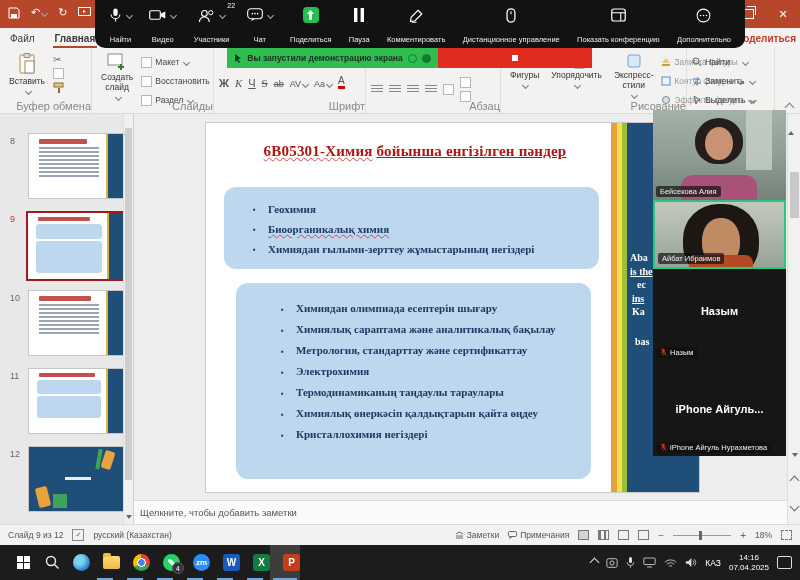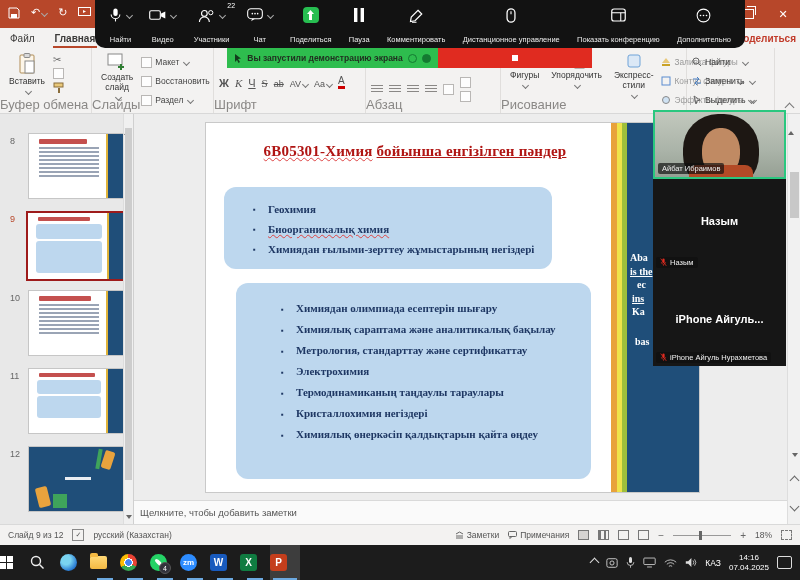--- a/index.html
+++ b/index.html
@@ -44,21 +44,21 @@
   .ringdot{width:7px;height:7px;border:1px solid #147a31;border-radius:50%}
   .banner-red{position:absolute;left:438px;top:48px;width:154px;height:20px;background:#E02B20;z-index:55;
       display:flex;align-items:center;justify-content:center;gap:4px;font-size:7.6px;font-weight:bold;color:#fff}
   .stopsq{width:6px;height:6px;background:#fff}
 
   
   .ribbon{position:absolute;left:0;top:48px;width:800px;height:66px;background:#f3f2f1;
           border-bottom:1px solid #d8d8d8;display:flex;font-size:8.5px;color:#444;box-sizing:border-box}
   .grp{position:relative;border-right:1px solid #e0dedc;padding:3px 5px 12px;box-sizing:border-box;
        display:flex;gap:4px;align-items:flex-start}
-  .glabel{position:absolute;bottom:1px;left:0;right:0;text-align:left;font-size:13px;color:#8a8886}
+  .glabel{position:absolute;bottom:1px;left:0;right:0;text-align:right;font-size:11px;color:#8a8886}
   .bigbtn{display:flex;flex-direction:column;align-items:center;gap:2px;padding:2px 4px;text-align:center;
           color:#333;line-height:1.15}
   .smrow{display:flex;align-items:center;gap:3px;height:16px;white-space:nowrap}
   .mini{width:11px;height:11px;border:1px solid #b9b7b5;background:#fdfdfd;display:inline-block;box-sizing:border-box}
   .fontletters{display:flex;align-items:flex-end;gap:6px;margin-top:24px;font-size:11px;color:#555}
   .alignic{width:12px;height:9px;background:repeating-linear-gradient(#8a8886 0 1px,transparent 1px 3px)}
   .parrow{display:flex;gap:6px;align-items:center;margin-top:26px}
   .fcol{display:flex;flex-direction:column;justify-content:flex-start;gap:3px;padding-top:3px}
   .ribcollapse{position:absolute;right:7px;bottom:2px;width:6px;height:6px;border-left:1px solid #777;
        border-top:1px solid #777;transform:rotate(45deg)}
@@ -87,21 +87,21 @@
          border:1px solid #c9c9c9;box-sizing:border-box;overflow:hidden;
          font-family:"Liberation Serif",serif}
   .s-title{position:absolute;top:20px;left:16px;width:386px;text-align:center;font-weight:bold;
            font-size:15px;color:#B01513;letter-spacing:.2px}
   .s-title .wavy{text-decoration:underline wavy 1px #d44}
   .s-title .ul{text-decoration:underline}
   .sbox{position:absolute;background:#BDD7EE;border-radius:12px;box-sizing:border-box}
   .sbox ul{margin:0;padding:0;list-style:none}
   .sbox li{position:relative;font-weight:bold;color:#1F3864;font-size:11px}
   .sbox li::before{content:"▪";position:absolute;left:-15px;top:1px;font-size:8px;color:#1F3864}
-  .box1{left:18px;top:64px;width:328px;height:82px;padding:12px 10px 0 44px}
+  .box1{left:18px;top:64px;width:375px;height:82px;padding:12px 10px 0 44px}
   .box1 li{line-height:20px}
   .box2{left:30px;top:160px;width:355px;height:196px;padding:15px 8px 0 60px}
   .box2 li{line-height:21px}
   .misspell{text-decoration:underline wavy 1px #d44}
   .stripe{position:absolute;top:0;height:371px}
   .sbar{position:absolute;left:421px;top:0;width:74px;height:371px;background:#1F4E79;color:#fff;
         font-weight:bold;font-size:10px;line-height:13.5px;padding-top:128px;box-sizing:border-box}
   .sbar span{display:block;padding-left:3px}
 
   
@@ -136,21 +136,21 @@
 
   
   .vscroll{position:absolute;left:787px;top:114px;width:13px;height:410px;background:#f1f1f1;border-left:1px solid #ddd;z-index:5}
   .vthumb{position:absolute;left:2px;right:2px;top:58px;height:46px;background:#c8c8c8}
   .dblchev{position:absolute;left:3px;width:6px;height:6px;border-left:1px solid #666;border-top:1px solid #666}
   .dc-up{transform:rotate(45deg)} .dc-dn{transform:rotate(225deg)}
 
   
   .taskbar{position:absolute;left:0;top:545px;width:800px;height:35px;background:#1c1c1c;display:flex;
            align-items:center;z-index:90}
-  .tb-ic{width:30px;height:35px;display:flex;align-items:center;justify-content:flex-start;position:relative;flex:none}
+  .tb-ic{width:30px;height:35px;display:flex;align-items:center;justify-content:flex-end;position:relative;flex:none}
   .tb-ic.open::after{content:"";position:absolute;left:7px;right:7px;bottom:0;height:2px;background:#6CA9E0}
   .tb-ic.active{background:#3d3d3d}
   .tb-ic.active::after{left:3px;right:3px}
   .winlogo{display:grid;grid-template-columns:6px 6px;grid-template-rows:6px 6px;gap:1px}
   .winlogo i{background:#fff}
   .appsq{width:17px;height:17px;border-radius:3px;display:flex;align-items:center;justify-content:center;
          color:#fff;font-weight:bold;font-size:10px}
   .chrome{width:17px;height:17px;border-radius:50%;
       background:radial-gradient(circle at 50% 50%, #4285F4 0 26%, #fff 27% 36%, rgba(0,0,0,0) 37%),
                  conic-gradient(#EA4335 0 33%, #34A853 0 66%, #FBBC05 0 100%)}
@@ -564,22 +564,22 @@
         <li>Химиядан ғылыми-зерттеу жұмыстарының негіздері</li>
       </ul>
     </div>
     <div class="sbox box2">
       <ul>
         <li>Химиядан олимпиада есептерін шығару</li>
         <li>Химиялық сараптама және аналитикалық бақылау</li>
         <li>Метрология, стандарттау және сертификаттау</li>
         <li>Электрохимия</li>
         <li>Термодинамиканың таңдаулы тараулары</li>
+        <li>Химиялық өнеркәсіп қалдықтарын қайта өңдеу</li>
         <li>Кристаллохимия негіздері</li>
-        <li>Химиялық өнеркәсіп қалдықтарын қайта өңдеу</li>
       </ul>
     </div>
     <div class="stripe" style="left:405px;width:6px;background:#E8A23B"></div>
     <div class="stripe" style="left:411px;width:5px;background:#EFE34A"></div>
     <div class="stripe" style="left:416px;width:5px;background:#9FBF3B"></div>
     <div class="sbar">
       <span>Aba</span>
       <span style="text-decoration:underline">is the</span>
       <span style="padding-left:10px">ec</span>
       <span style="text-decoration:underline;padding-left:5px">ins</span>
@@ -620,20 +620,29 @@
   <span style="font-size:10px;color:#666">−</span>
   <span class="zslider">
       <span class="zthumb"></span>
     </span>
   <span style="font-size:10px;color:#666">+</span>
   <span>18%</span>
   <span class="viewic" style="border-style:dashed"></span>
 </div>
 
 <div class="videos">
+  <div class="vt vt1">
+    <div class="door"></div>
+    <div class="hair1"></div>
+    <div class="face1"></div>
+    <div class="body1"></div>
+    <span class="vlabel">
+        <span>Бейсекова Алия</span>
+      </span>
+  </div>
   <div class="vt vt2">
     <div class="hair2"></div>
     <div class="face2"></div>
     <div class="body2"></div>
     <span class="vlabel">
         <span>Айбат Ибраимов</span>
       </span>
   </div>
   <div class="vt vt3">
     <span class="vcenter" style="top:36px">Назым</span>

